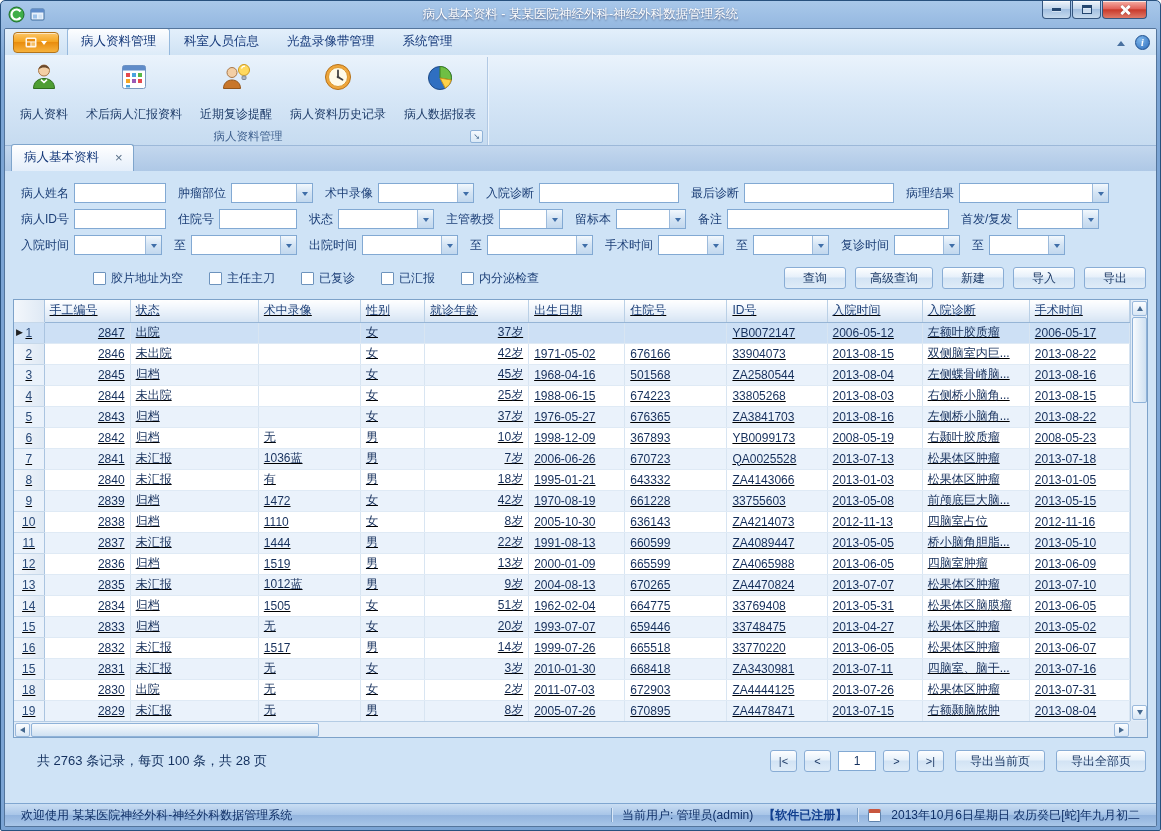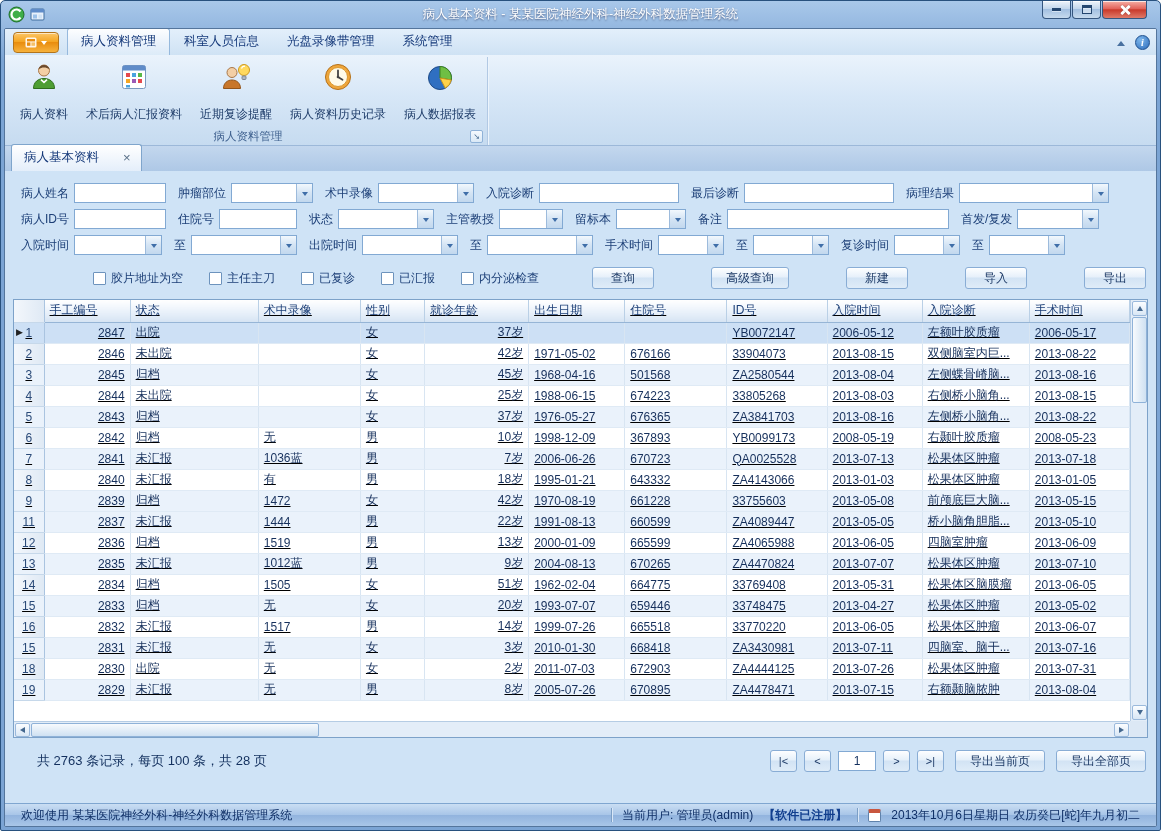--- a/index.html
+++ b/index.html
@@ -55,21 +55,21 @@
   .rbtn-ic { width: 32px; height: 32px; display: block; }
   .rbtn-lb { font-size: 12px; color: #1e3c69; white-space: nowrap; }
   .rg-footer { height: 17px; position: relative; display: flex; align-items: center; justify-content: center; }
   .rg-label { font-size: 11.5px; color: #3f618f; }
   .rg-launcher { position: absolute; right: 2px; bottom: 2px; width: 13px; height: 13px; border: 1px solid #8fb2d8; border-radius: 2px;
                  background: linear-gradient(#f4f9fe,#d9e8f6); display: flex; align-items: center; justify-content: center; }
   .rg-launcher::after { content: "\2198"; font-size: 8px; color: #44688f; line-height: 1; }
 
   
   .doctabs { height: 25px; flex: 0 0 auto; background: linear-gradient(#c3d7ee,#aec8e6); display: flex; align-items: flex-end; padding: 0 6px; }
-  .doctab { display: flex; align-items: center; gap: 24px; padding: 4px 10px 5px 12px; font-size: 12.5px; color: #15397a;
+  .doctab { display: flex; align-items: center; gap: 16px; padding: 4px 10px 5px 12px; font-size: 12.5px; color: #15397a;
             background: linear-gradient(#ffffff,#e4eefa); border: 1px solid #7fa5cc; border-bottom: none; border-radius: 3px 3px 0 0; }
   .doctab-close { color: #5a7088; font-size: 13px; line-height: 10px; cursor: default; }
 
   
   .content { flex: 1; padding: 8px 8px 4px 8px; display: flex; flex-direction: column; background: #cfe3f6; overflow: hidden; }
 
   
   .filter-panel { display: flex; flex-direction: column; gap: 6px; margin: 4px 0 2px 8px; }
   .frow { display: flex; align-items: center; gap: 12px; flex-wrap: nowrap; }
   .fitem { display: flex; align-items: center; gap: 5px; white-space: nowrap; }
@@ -83,21 +83,21 @@
 
   
   .toolbar-row { display: flex; align-items: center; margin: 10px 2px 10px 0; }
   .checkboxes { display: flex; gap: 26px; margin-left: 80px; }
   .cbitem { display: inline-flex; align-items: center; gap: 5px; cursor: default; }
   .cbbox { width: 13px; height: 13px; border: 1px solid #6d93bd; background: #fff; border-radius: 1px; }
   .cblabel { font-size: 12px; color: #1c3f77; }
   .action-buttons { margin-left: auto; display: flex; gap: 9px; }
   .abtn { height: 22px; min-width: 62px; padding: 0 14px; font-size: 12px; color: #1d3a66; cursor: default;
           border: 1px solid #89add5; border-radius: 3px;
-          background: linear-gradient(#fdfeff,#e6f0fa 45%,#d2e3f4 50%,#dfecf8); box-shadow: inset 0 1px 0 #fff; margin-left: 48px; }
+          background: linear-gradient(#fdfeff,#e6f0fa 45%,#d2e3f4 50%,#dfecf8); box-shadow: inset 0 1px 0 #fff; }
 
   
   .grid { position: relative; border: 1px solid #7da2c9; background: #fff; height: 439px; flex: 0 0 auto; overflow: hidden; }
   .grid table { border-collapse: collapse; table-layout: fixed; width: calc(100% - 17px); text-decoration: underline; }
   .grid th { height: 22px; background: linear-gradient(#ffffff,#e9f1fa 55%,#d6e4f3); border-right: 1px solid #bad0e6;
              border-bottom: 1px solid #96b5d6; font-weight: normal; font-size: 12px; color: #1c3f77; text-align: left;
              padding: 0 5px; overflow: hidden; white-space: nowrap; }
   .grid td { height: 21px; padding: 0 5px; font-size: 12px; color: #16305c; border-right: 1px solid #d8e5f2;
              border-bottom: 1px solid #dfeaf5; overflow: hidden; white-space: nowrap; background: #fff; }
   .grid tr.alt td { background: #eaf2fb; }
@@ -593,20 +593,34 @@
                 <td>1472</td>
                 <td>女</td>
                 <td class="ra">42岁</td>
                 <td>1970-08-19</td>
                 <td>661228</td>
                 <td>33755603</td>
                 <td>2013-05-08</td>
                 <td>前颅底巨大脑...</td>
                 <td>2013-05-15</td>
               </tr>
+              <tr>
+                <td class="indcell"><span class="indnum">10</span></td>
+                <td class="ra">2838</td>
+                <td>归档</td>
+                <td>1110</td>
+                <td>女</td>
+                <td class="ra">8岁</td>
+                <td>2005-10-30</td>
+                <td>636143</td>
+                <td>ZA4214073</td>
+                <td>2012-11-13</td>
+                <td>四脑室占位</td>
+                <td>2012-11-16</td>
+              </tr>
               <tr class="alt">
                 <td class="indcell"><span class="indnum">11</span></td>
                 <td class="ra">2837</td>
                 <td>未汇报</td>
                 <td>1444</td>
                 <td>男</td>
                 <td class="ra">22岁</td>
                 <td>1991-08-13</td>
                 <td>660599</td>
                 <td>ZA4089447</td>

